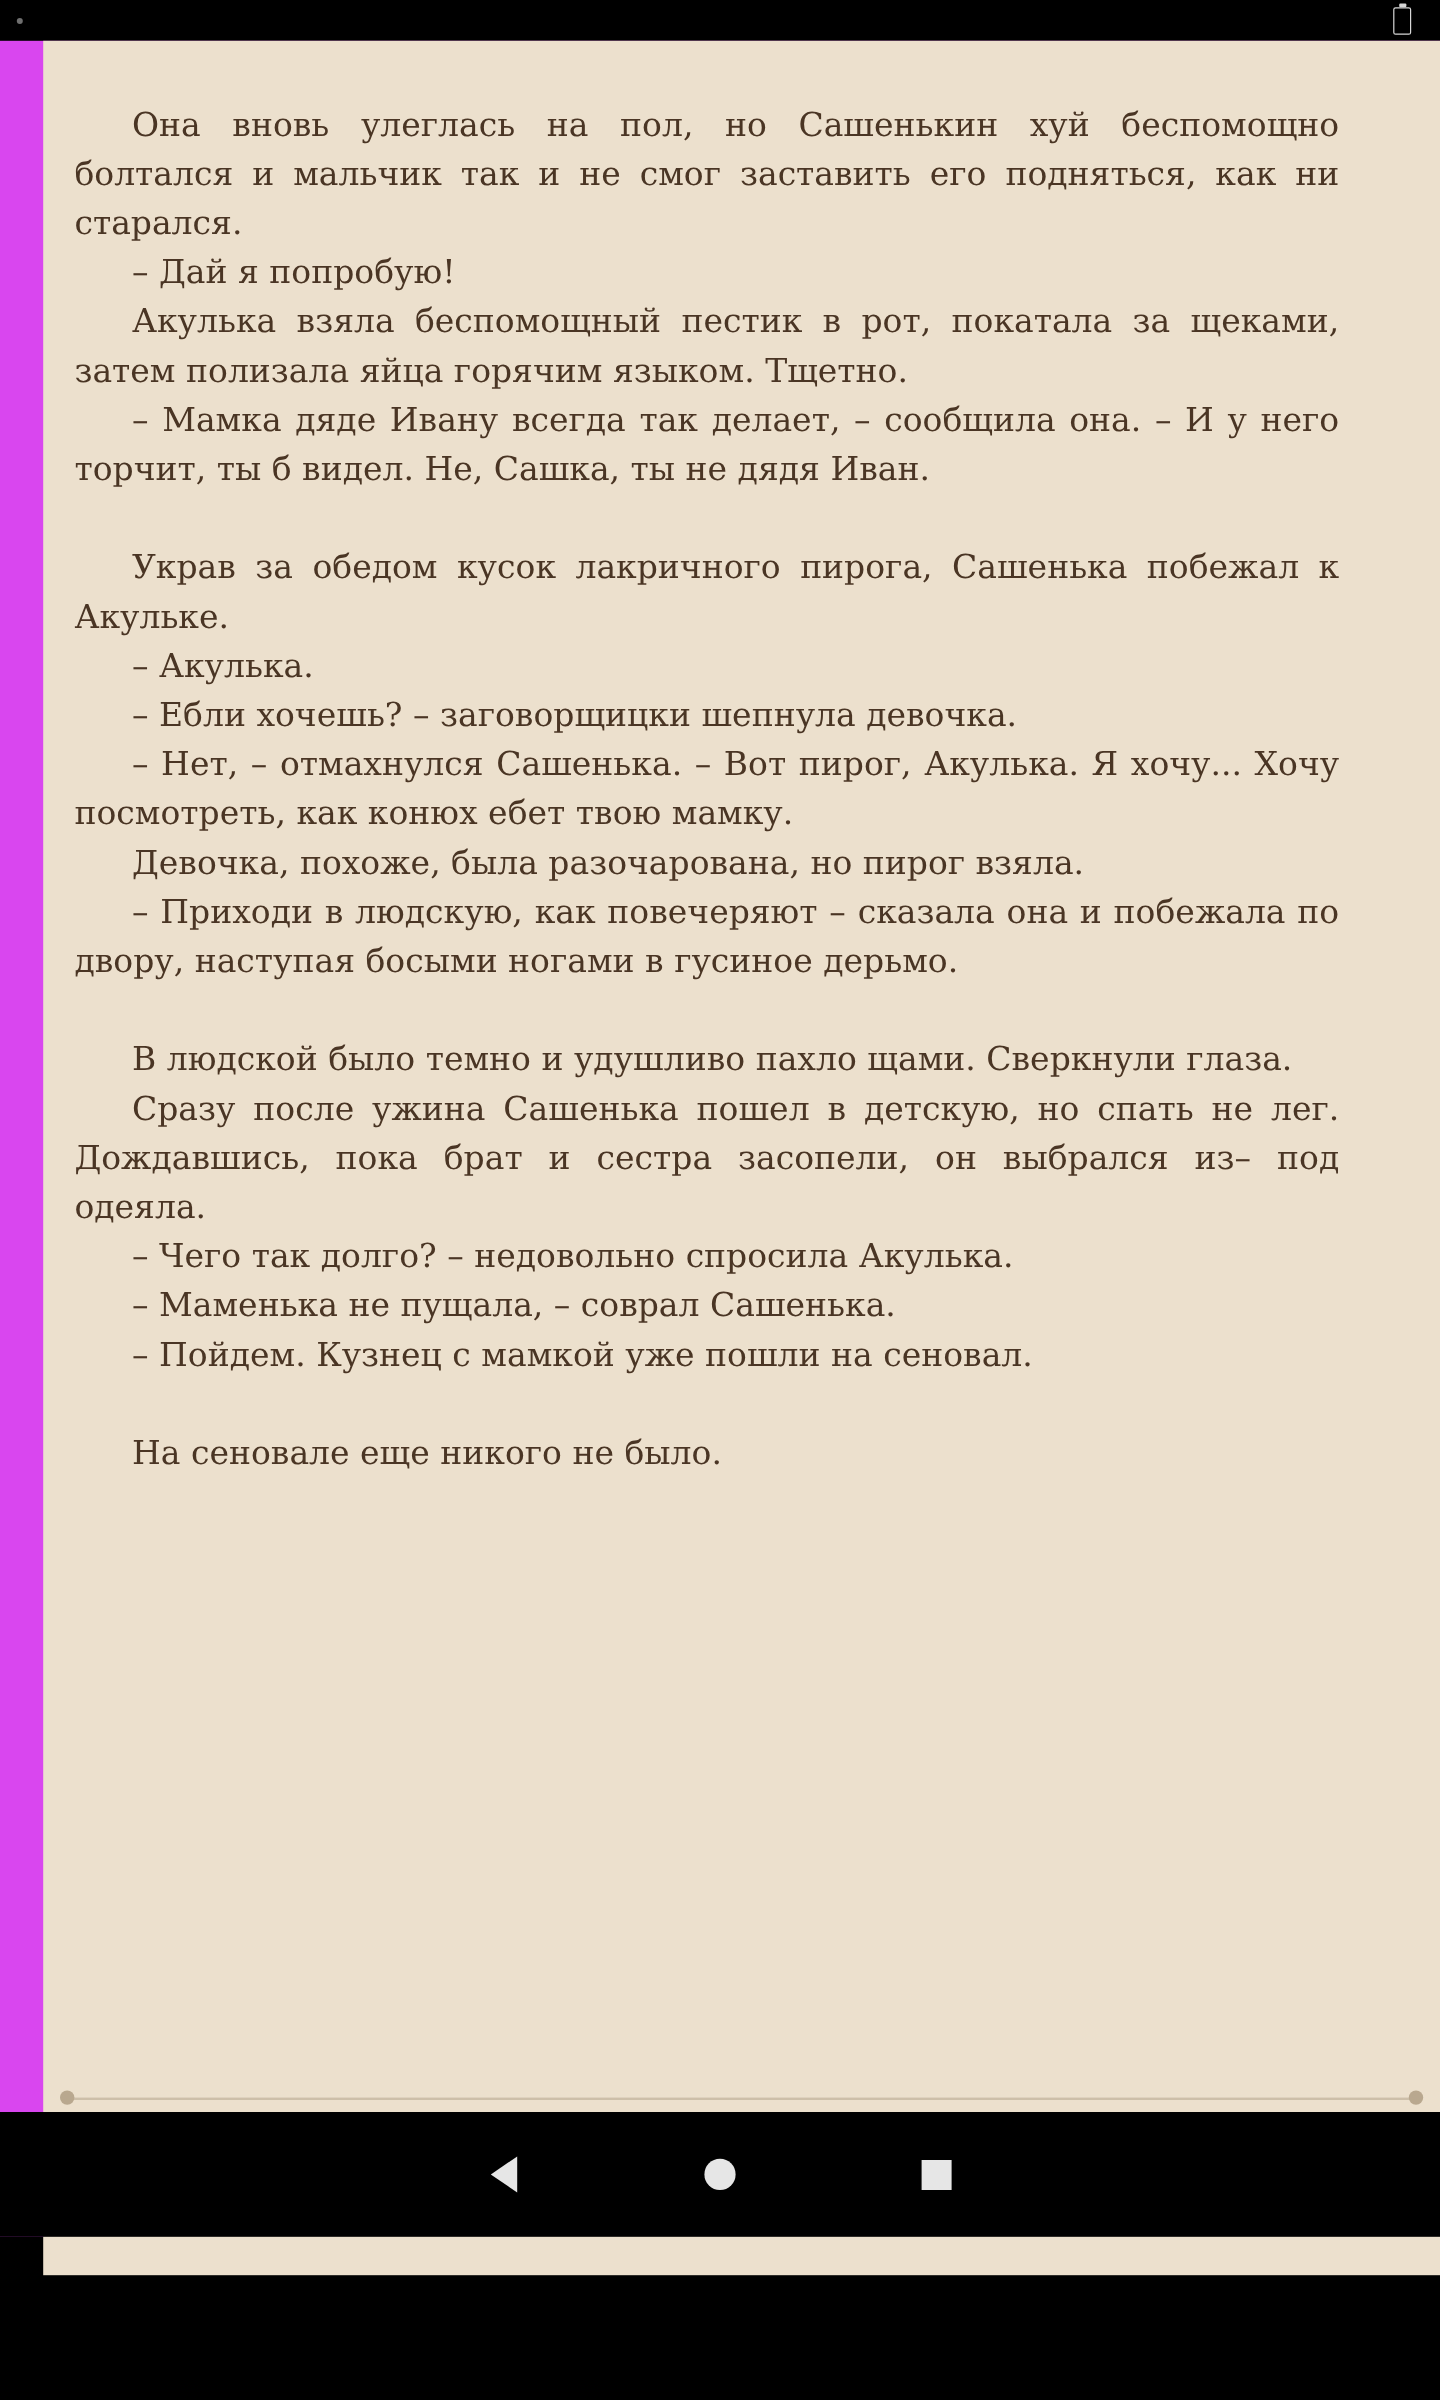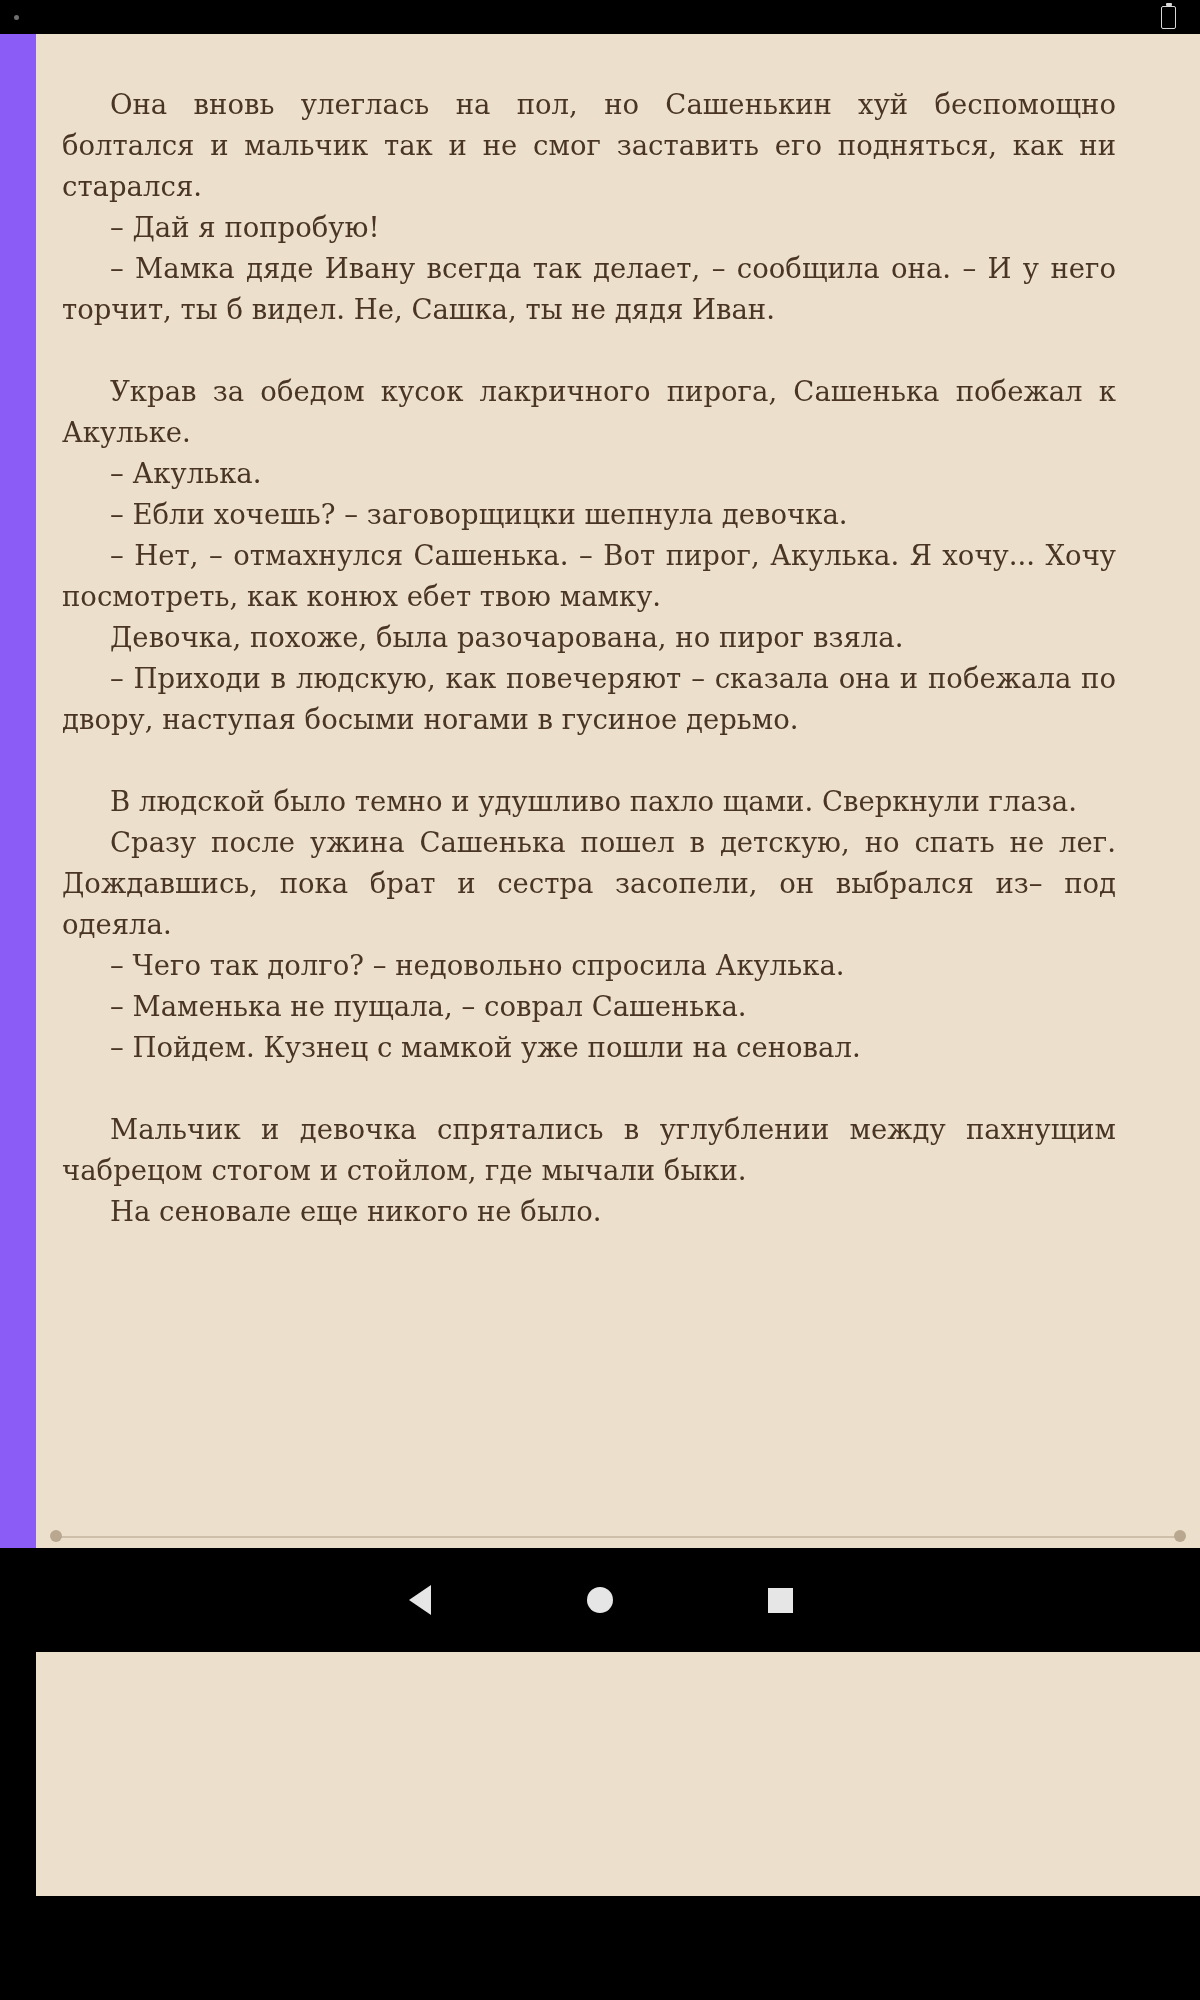--- a/index.html
+++ b/index.html
@@ -9,22 +9,22 @@
   }
   body {
     width: 1200px;
     height: 2000px;
     overflow: hidden;
     font-family: "Liberation Serif", serif;
   }
   .device {
     position: relative;
     width: 1200px;
-    height: 1652px;
-    background: #8b5cf6;
+    height: 1864px;
+    background: #d946ef;
   }
   
   .status-bar {
     position: absolute;
     top: 0; left: 0;
     width: 1200px;
     height: 34px;
     background: #000000;
   }
   .status-bar .dot-left {
@@ -156,36 +156,36 @@
 
   <div class="status-bar">
     <div class="dot-left"></div>
     <div class="battery"></div>
   </div>
 
   <div class="reader">
     <div class="page-text" id="page-text">
         <p>Она вновь улеглась на пол, но Сашенькин хуй беспомощно болтался и мальчик так и не смог заставить его подняться, как ни старался.</p>
         <p>– Дай я попробую!</p>
+        <p>Акулька взяла беспомощный пестик в рот, покатала за щеками, затем полизала яйца горячим языком. Тщетно.</p>
         <p>– Мамка дяде Ивану всегда так делает, – сообщила она. – И у него торчит, ты б видел. Не, Сашка, ты не дядя Иван.</p>
         <div class="gap"></div>
         <p>Украв за обедом кусок лакричного пирога, Сашенька побежал к Акульке.</p>
         <p>– Акулька.</p>
         <p>– Ебли хочешь? – заговорщицки шепнула девочка.</p>
         <p>– Нет, – отмахнулся Сашенька. – Вот пирог, Акулька. Я хочу... Хочу посмотреть, как конюх ебет твою мамку.</p>
         <p>Девочка, похоже, была разочарована, но пирог взяла.</p>
         <p>– Приходи в людскую, как повечеряют – сказала она и побежала по двору, наступая босыми ногами в гусиное дерьмо.</p>
         <div class="gap"></div>
         <p>В людской было темно и удушливо пахло щами. Сверкнули глаза.</p>
         <p>Сразу после ужина Сашенька пошел в детскую, но спать не лег. Дождавшись, пока брат и сестра засопели, он выбрался из– под одеяла.</p>
         <p>– Чего так долго? – недовольно спросила Акулька.</p>
         <p>– Маменька не пущала, – соврал Сашенька.</p>
         <p>– Пойдем. Кузнец с мамкой уже пошли на сеновал.</p>
         <div class="gap"></div>
-        <p>Мальчик и девочка спрятались в углублении между пахнущим чабрецом стогом и стойлом, где мычали быки.</p>
         <p>На сеновале еще никого не было.</p>
       </div>
   </div>
 
   <div class="progress-strip">
     <div class="rail"></div>
     <div class="knob-left"></div>
     <div class="knob-right"></div>
   </div>
 

